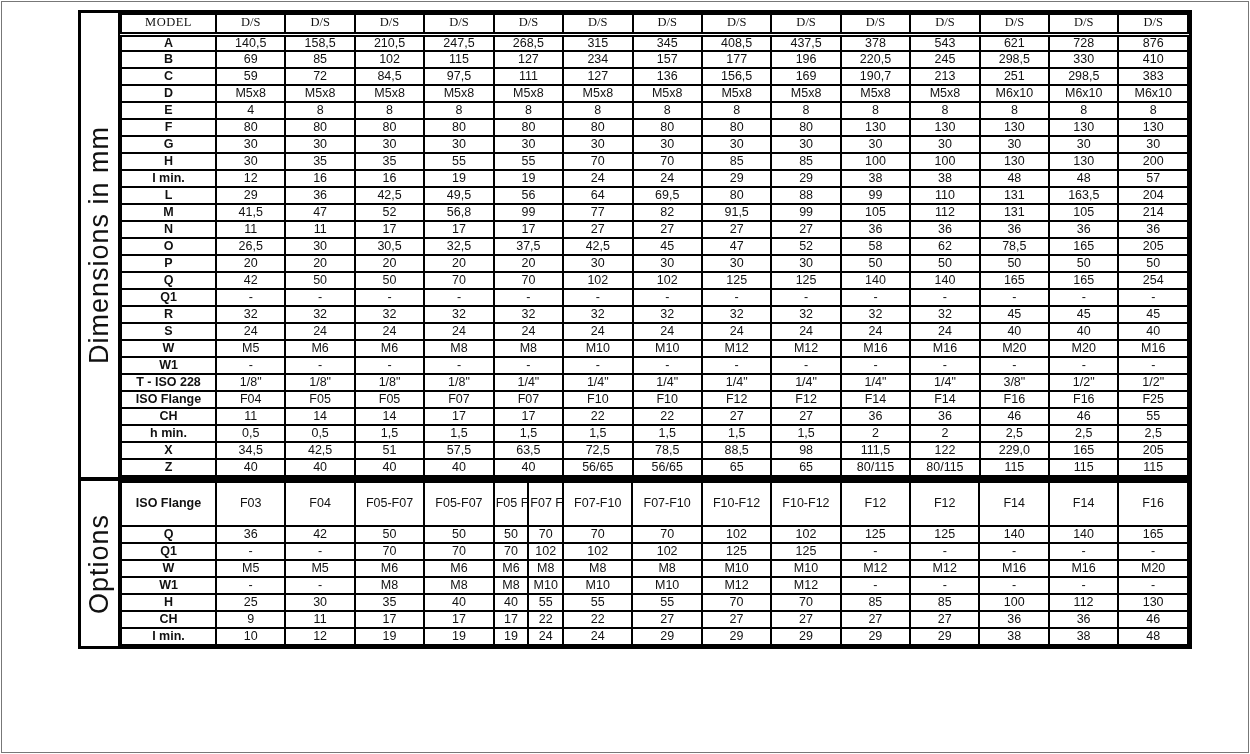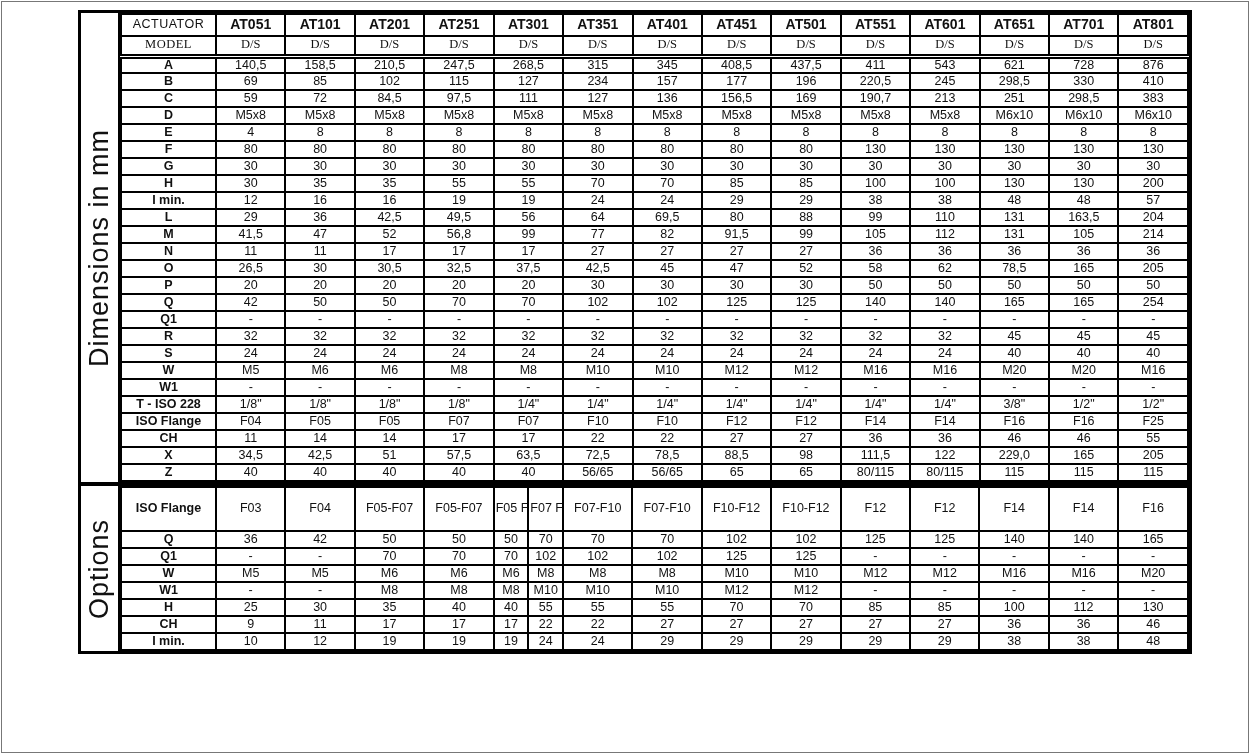--- a/index.html
+++ b/index.html
@@ -48,37 +48,20 @@
           <col>
           <col>
           <col>
           <col>
           <col>
           <col>
           <col>
           <col>
         </colgroup>
       <tbody id="dims-body">
-          <tr class="r-actuator">
-            <td class="lbl">ACTUATOR</td>
-            <td class="act">AT051</td>
-            <td class="act">AT101</td>
-            <td class="act">AT201</td>
-            <td class="act">AT251</td>
-            <td class="act">AT301</td>
-            <td class="act">AT351</td>
-            <td class="act">AT401</td>
-            <td class="act">AT451</td>
-            <td class="act">AT501</td>
-            <td class="act">AT551</td>
-            <td class="act">AT601</td>
-            <td class="act">AT651</td>
-            <td class="act">AT701</td>
-            <td class="act">AT801</td>
-          </tr>
           <tr class="r-model">
             <td class="lbl">MODEL</td>
             <td>D/S</td>
             <td>D/S</td>
             <td>D/S</td>
             <td>D/S</td>
             <td>D/S</td>
             <td>D/S</td>
             <td>D/S</td>
             <td>D/S</td>
@@ -93,21 +76,21 @@
             <td class="lbl">A</td>
             <td>140,5</td>
             <td>158,5</td>
             <td>210,5</td>
             <td>247,5</td>
             <td>268,5</td>
             <td>315</td>
             <td>345</td>
             <td>408,5</td>
             <td>437,5</td>
-            <td>411</td>
+            <td>378</td>
             <td>543</td>
             <td>621</td>
             <td>728</td>
             <td>876</td>
           </tr>
           <tr class="r-data">
             <td class="lbl">B</td>
             <td>69</td>
             <td>85</td>
             <td>102</td>
@@ -472,20 +455,37 @@
             <td>17</td>
             <td>22</td>
             <td>22</td>
             <td>27</td>
             <td>27</td>
             <td>36</td>
             <td>36</td>
             <td>46</td>
             <td>46</td>
             <td>55</td>
+          </tr>
+          <tr class="r-data">
+            <td class="lbl">h min.</td>
+            <td>0,5</td>
+            <td>0,5</td>
+            <td>1,5</td>
+            <td>1,5</td>
+            <td>1,5</td>
+            <td>1,5</td>
+            <td>1,5</td>
+            <td>1,5</td>
+            <td>1,5</td>
+            <td>2</td>
+            <td>2</td>
+            <td>2,5</td>
+            <td>2,5</td>
+            <td>2,5</td>
           </tr>
           <tr class="r-data">
             <td class="lbl">X</td>
             <td>34,5</td>
             <td>42,5</td>
             <td>51</td>
             <td>57,5</td>
             <td>63,5</td>
             <td>72,5</td>
             <td>78,5</td>

